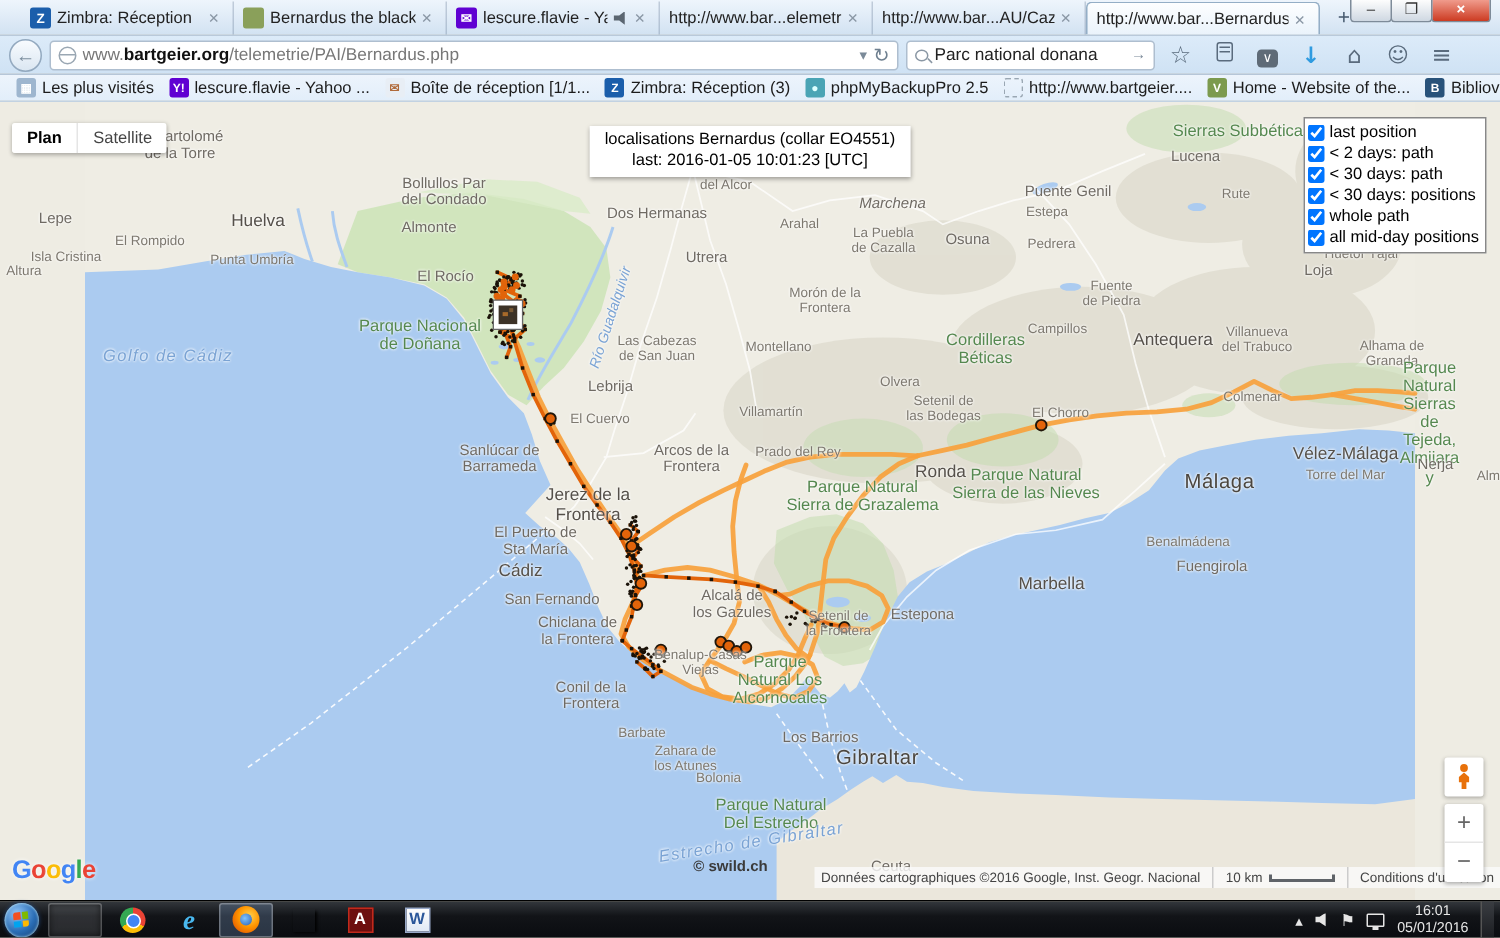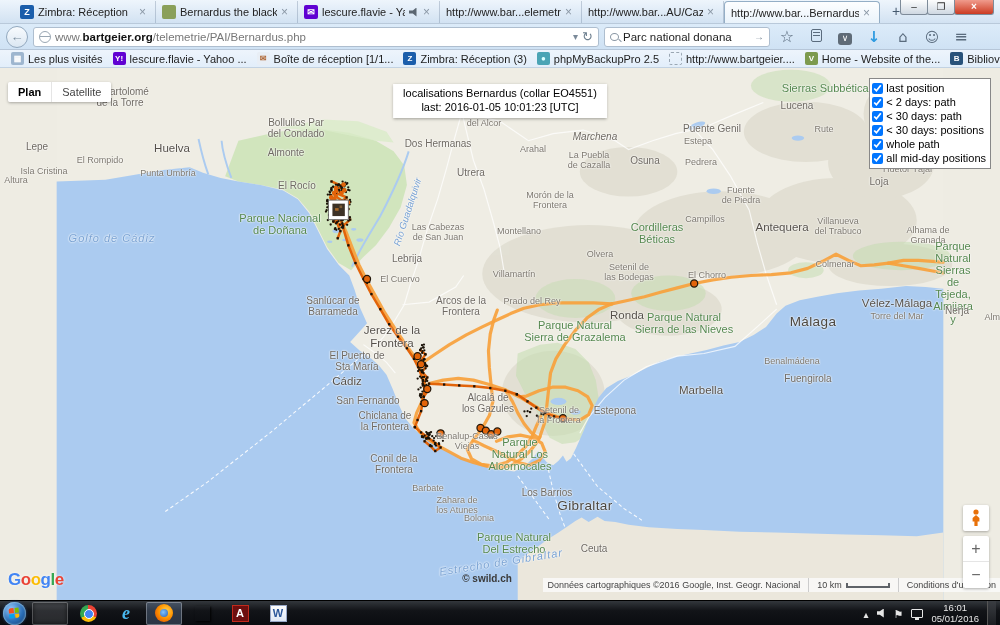--- a/index.html
+++ b/index.html
@@ -765,21 +765,21 @@
 Alcornocales</span>
         <span class="lb town-sm" style="left: 428px; top: 421px; transform: translate(-50%, -50%);">Barbate</span>
         <span class="lb town-sm" style="left: 457px; top: 438px; transform: translate(-50%, -50%);">Zahara de
 los Atunes</span>
         <span class="lb town-sm" style="left: 479px; top: 451px; transform: translate(-50%, -50%);">Bolonia</span>
         <span class="lb town" style="left: 547px; top: 424px; transform: translate(-50%, -50%);">Los Barrios</span>
         <span class="lb city-lg" style="left: 585px; top: 438px; transform: translate(-50%, -50%);">Gibraltar</span>
         <span class="lb park" style="left: 514px; top: 475px; transform: translate(-50%, -50%);">Parque Natural
 Del Estrecho</span>
         <span class="lb water-lg" style="left: 501px; top: 494px; transform: translate(-50%, -50%) rotate(-9deg);">Estrecho de Gibraltar</span>
-        <span class="lb town" style="left: 594px; top: 480px; transform: translate(-50%, -50%);">Ceuta</span>
+        <span class="lb town" style="left: 594px; top: 510px; transform: translate(-50%, -50%);">Ceuta</span>
         <span class="lb watermark" style="left: 487px; top: 510px; transform: translate(-50%, -50%);">© swild.ch</span>
       </div>
 
     <div id="maptype">
       <div>Plan</div>
       <div>Satellite</div>
     </div>
 
     <div id="maptitle">
       <div>localisations Bernardus (collar EO4551)</div>

